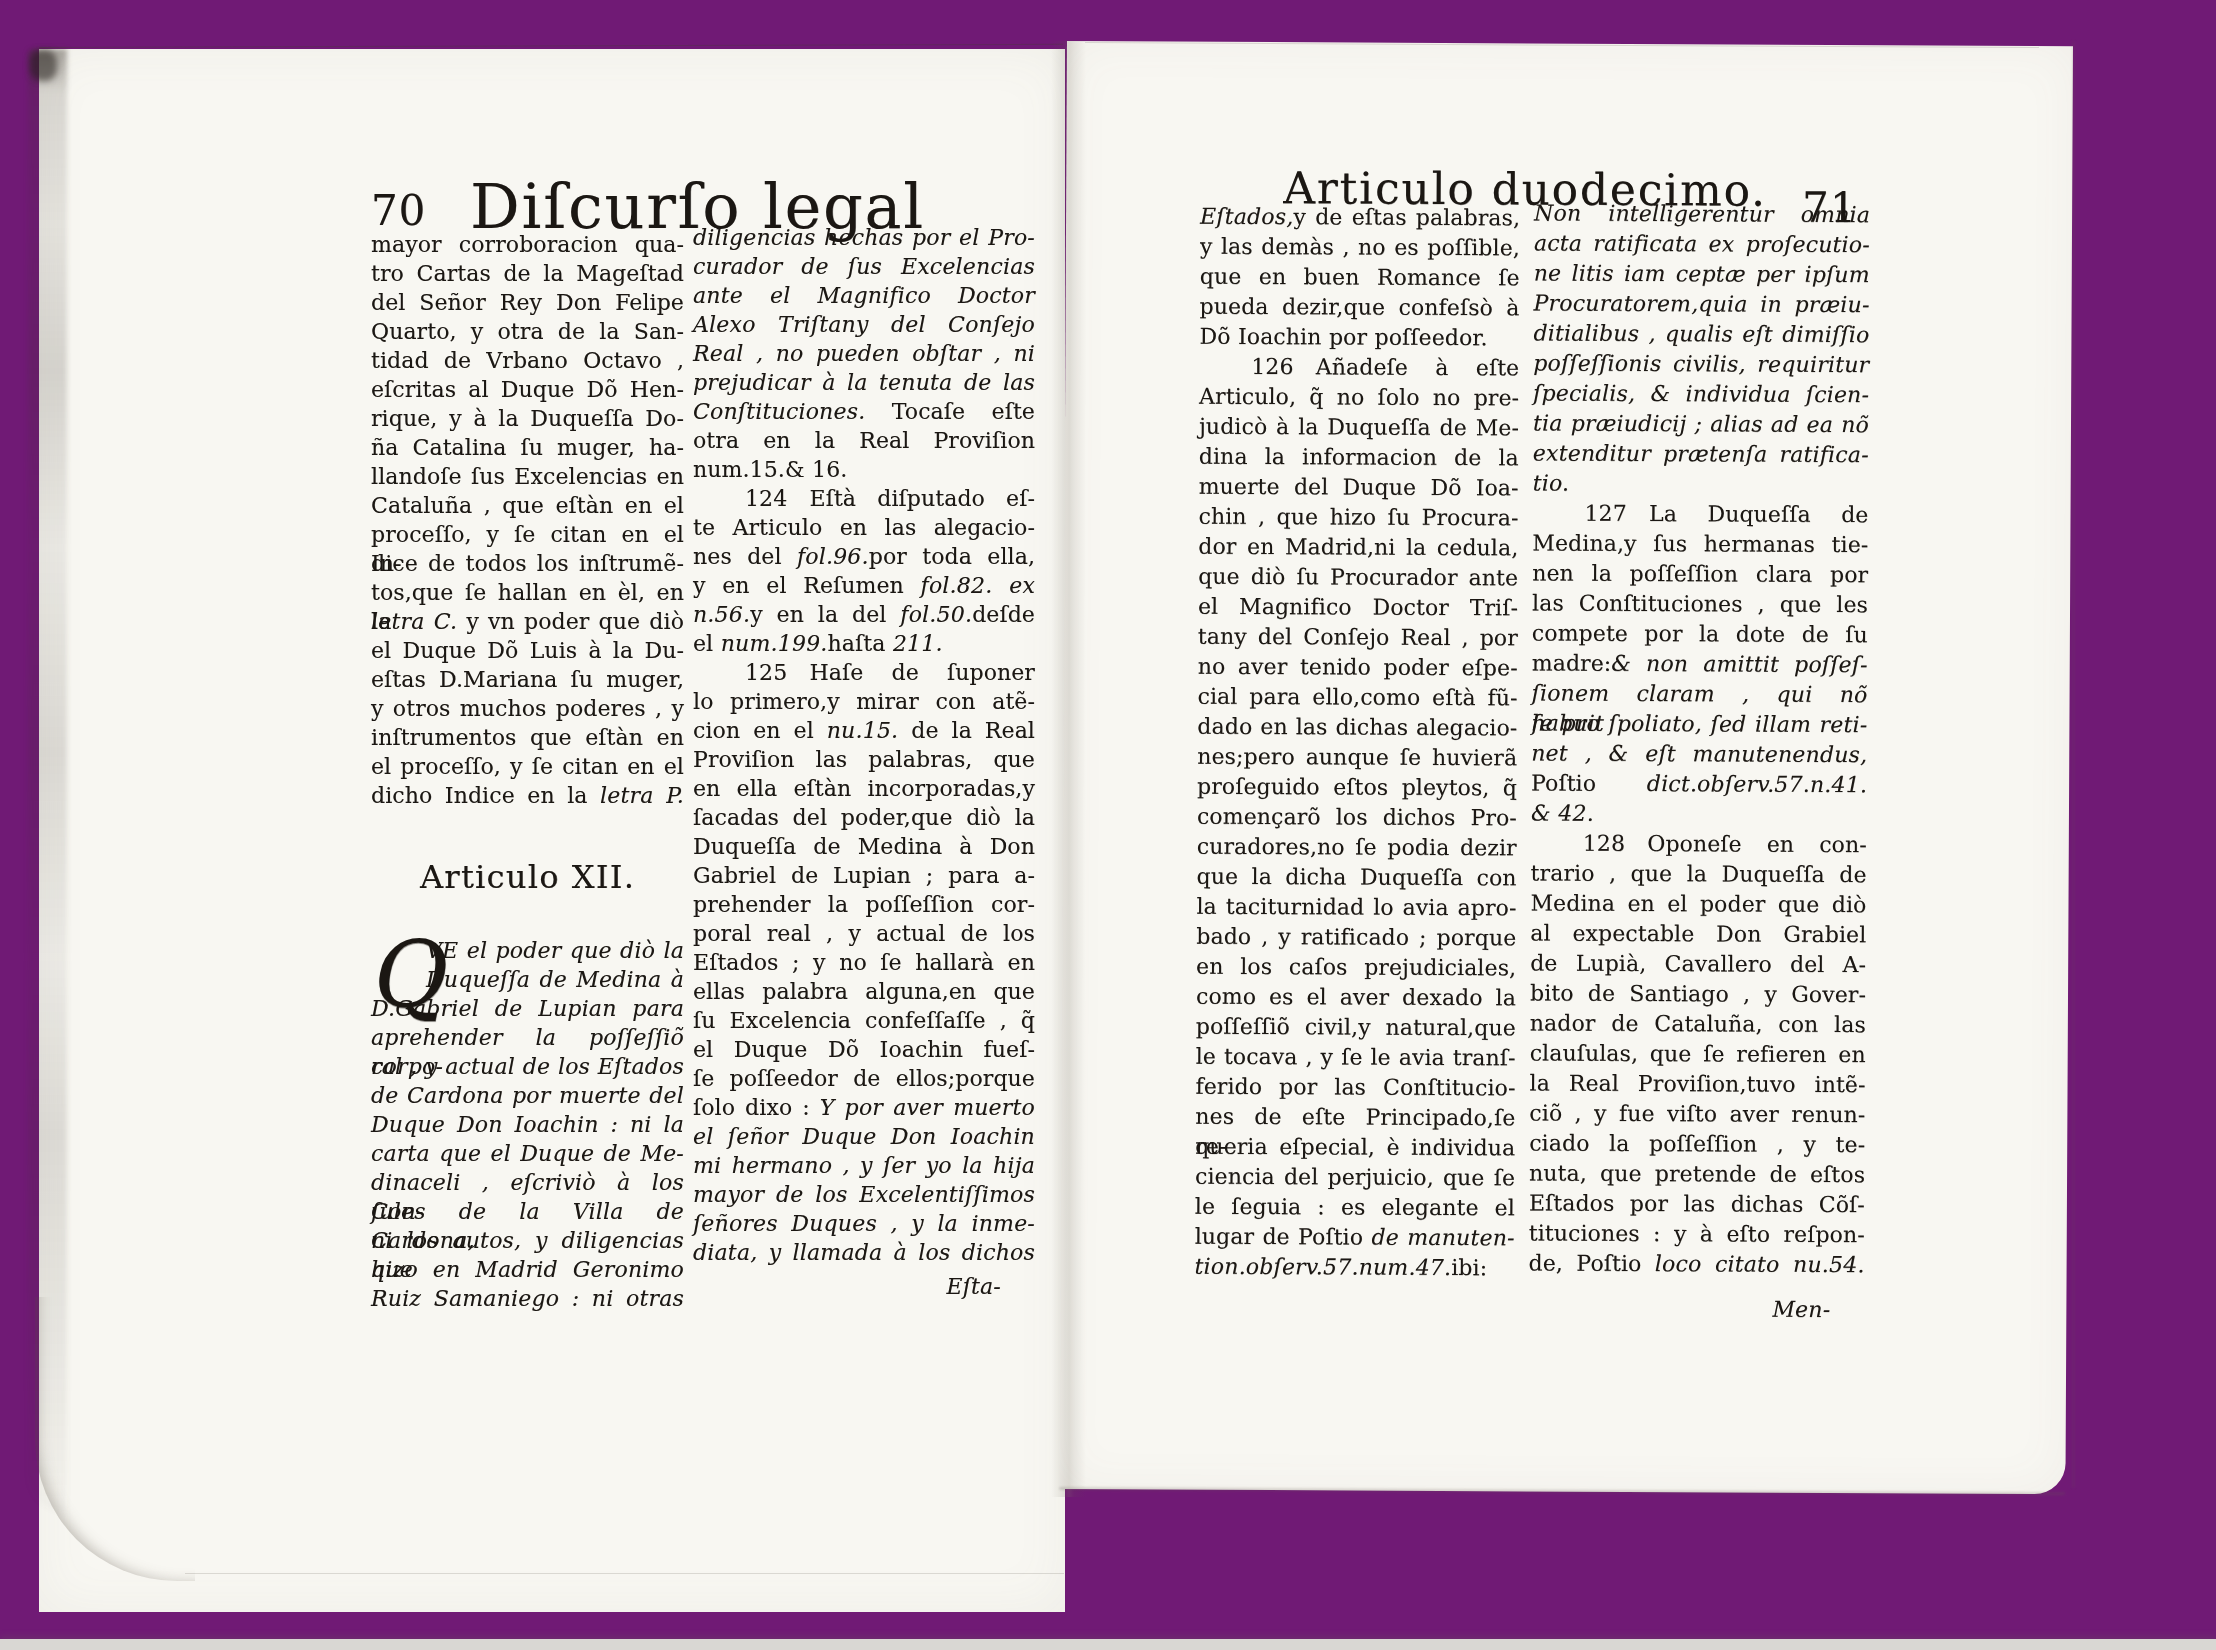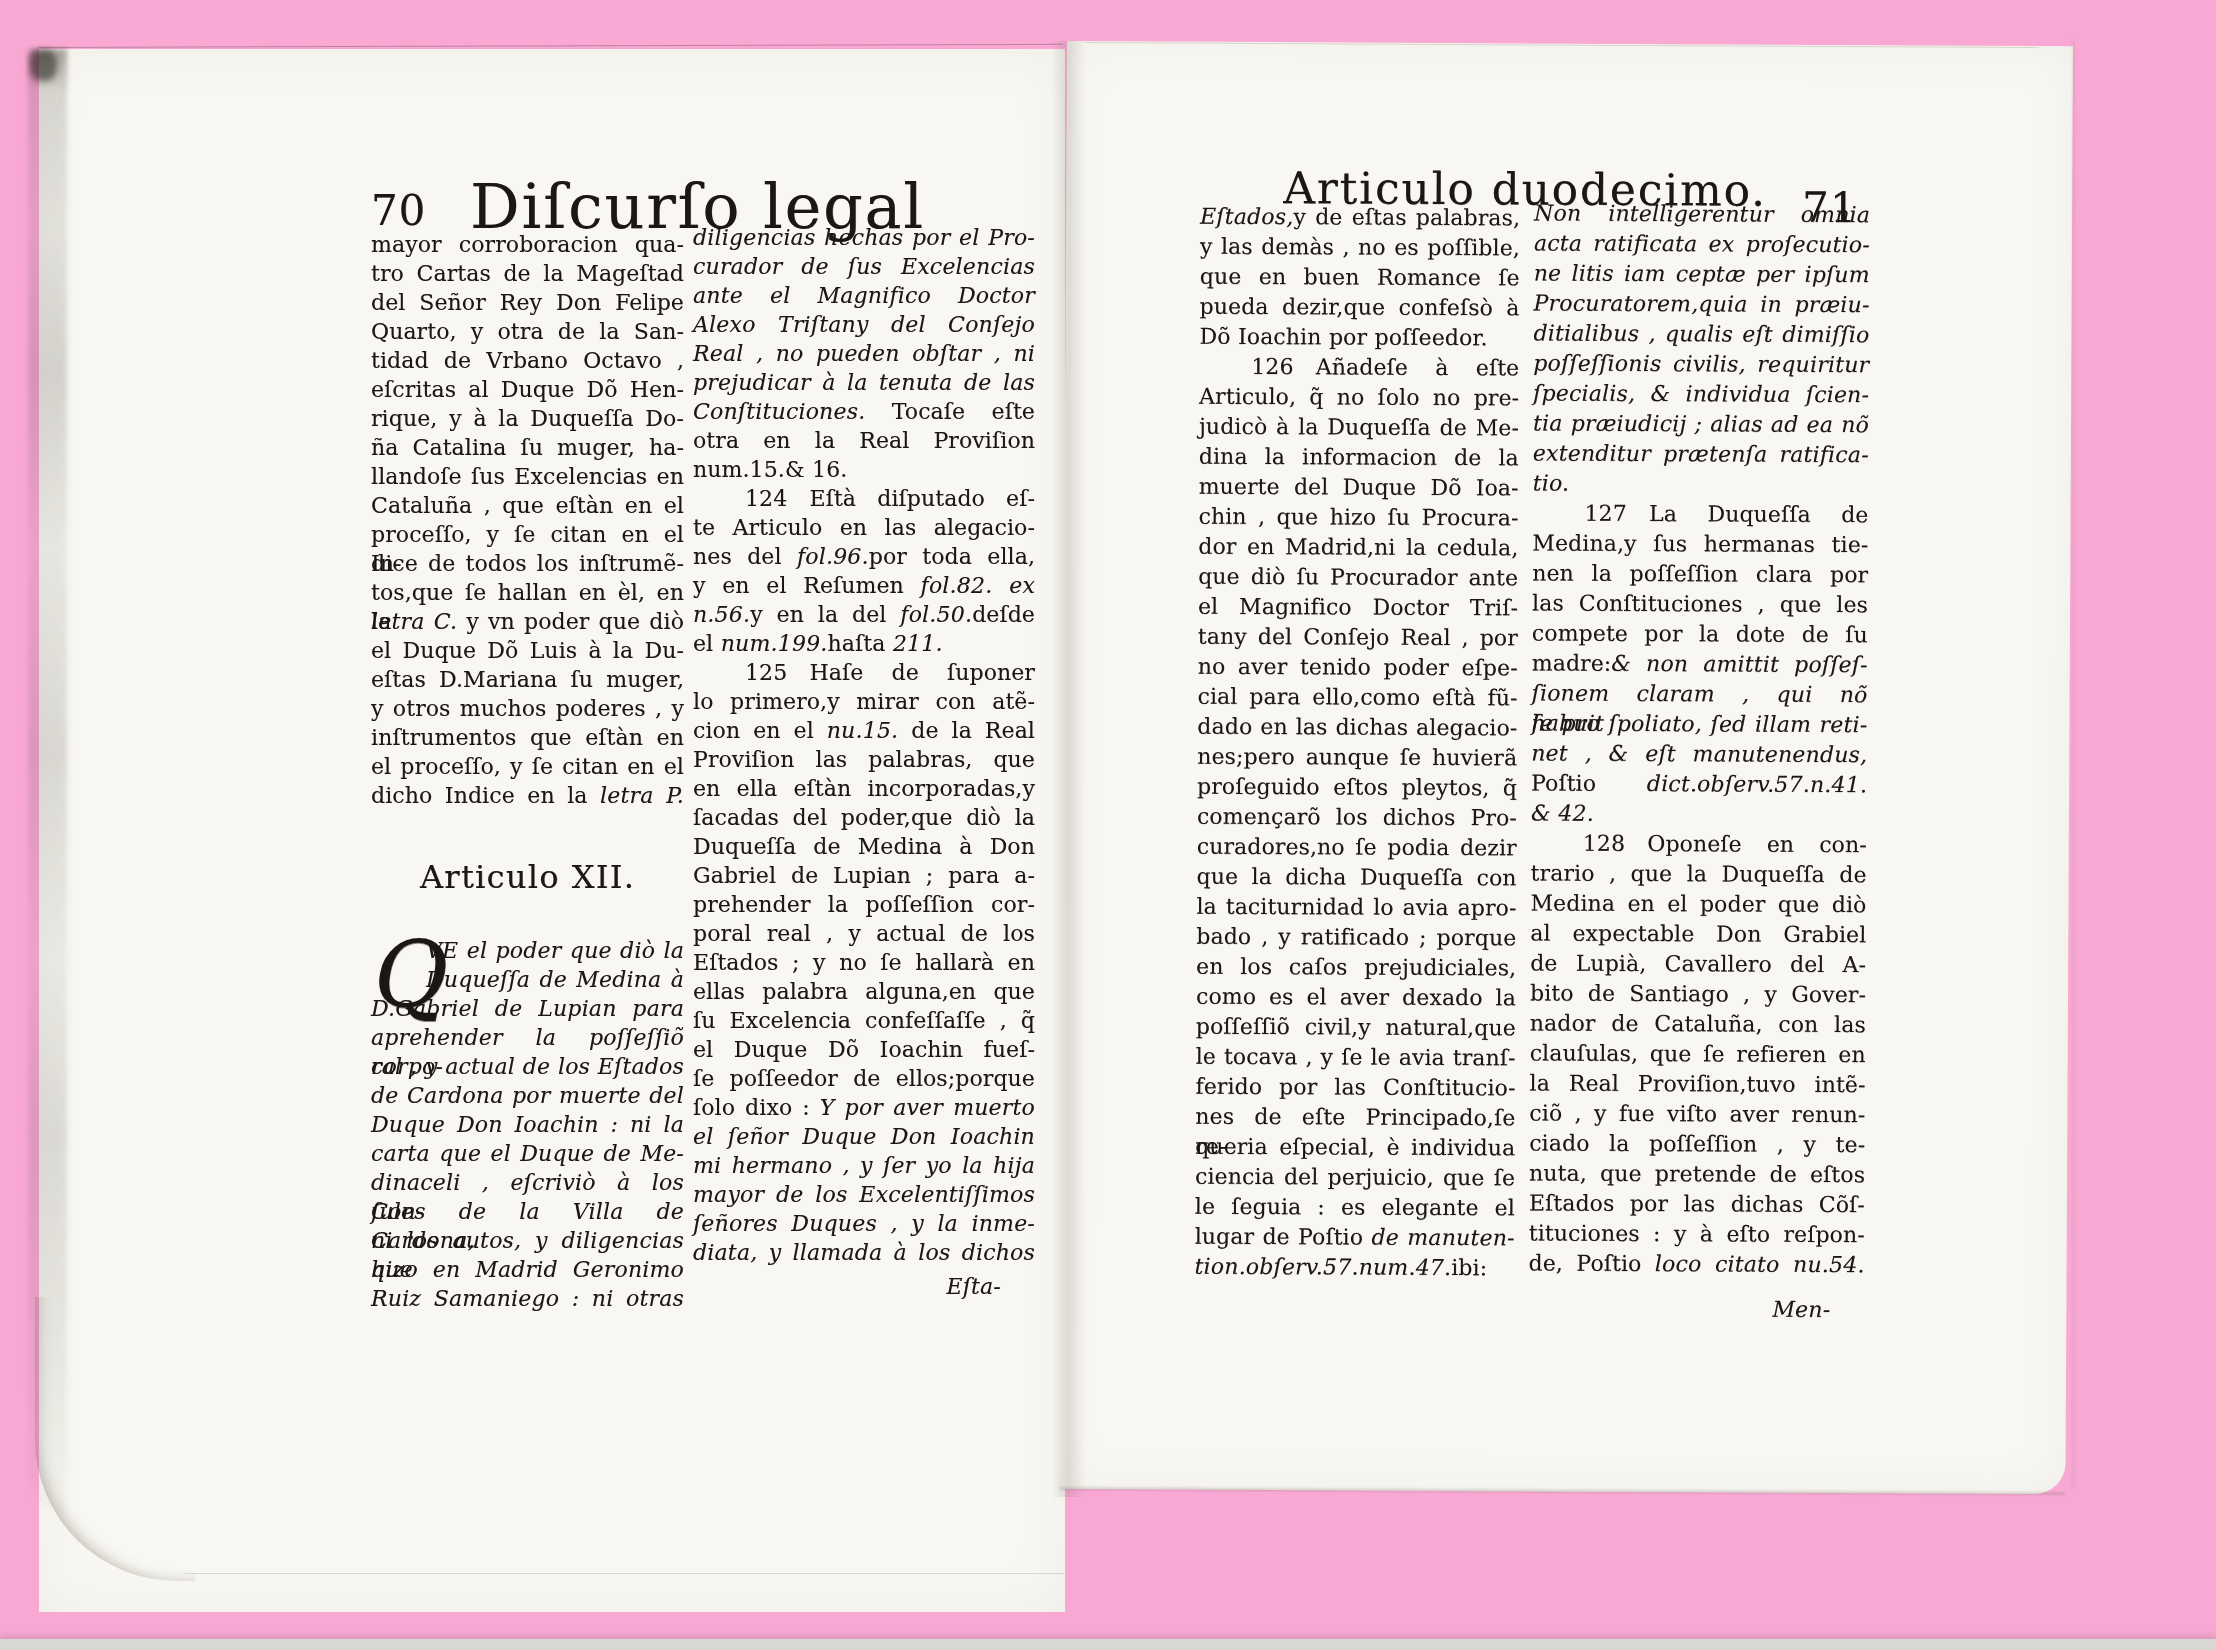--- a/index.html
+++ b/index.html
@@ -1,16 +1,16 @@
 <!DOCTYPE html>
 <html style="font-size:7px"><head>
 <meta charset="utf-8">
 <style>
   html,body{margin:0;padding:0;background:#e9e8e4;}
-  #canvas{position:relative;width:2216px;height:1651px;background:#f9a8d4;overflow:hidden;
+  #canvas{position:relative;width:2216px;height:1651px;background:#701a75;overflow:hidden;
           font-family:"DejaVu Serif","Liberation Serif",serif;color:#1b1713;}
   
   .page{position:absolute;background:#f8f7f2;}
   .page-l{left:39px;top:49px;width:1026px;height:1563px;
           box-shadow:inset 0 0 53px rgba(120,110,95,0.07);}
   .page-r{left:1067px;top:41px;width:1006px;height:1448px;
           border-bottom-right-radius:31px;
           box-shadow:inset 0 0 49px rgba(120,110,95,0.06);
           transform:rotate(0.3deg);transform-origin:0 0;}
   

